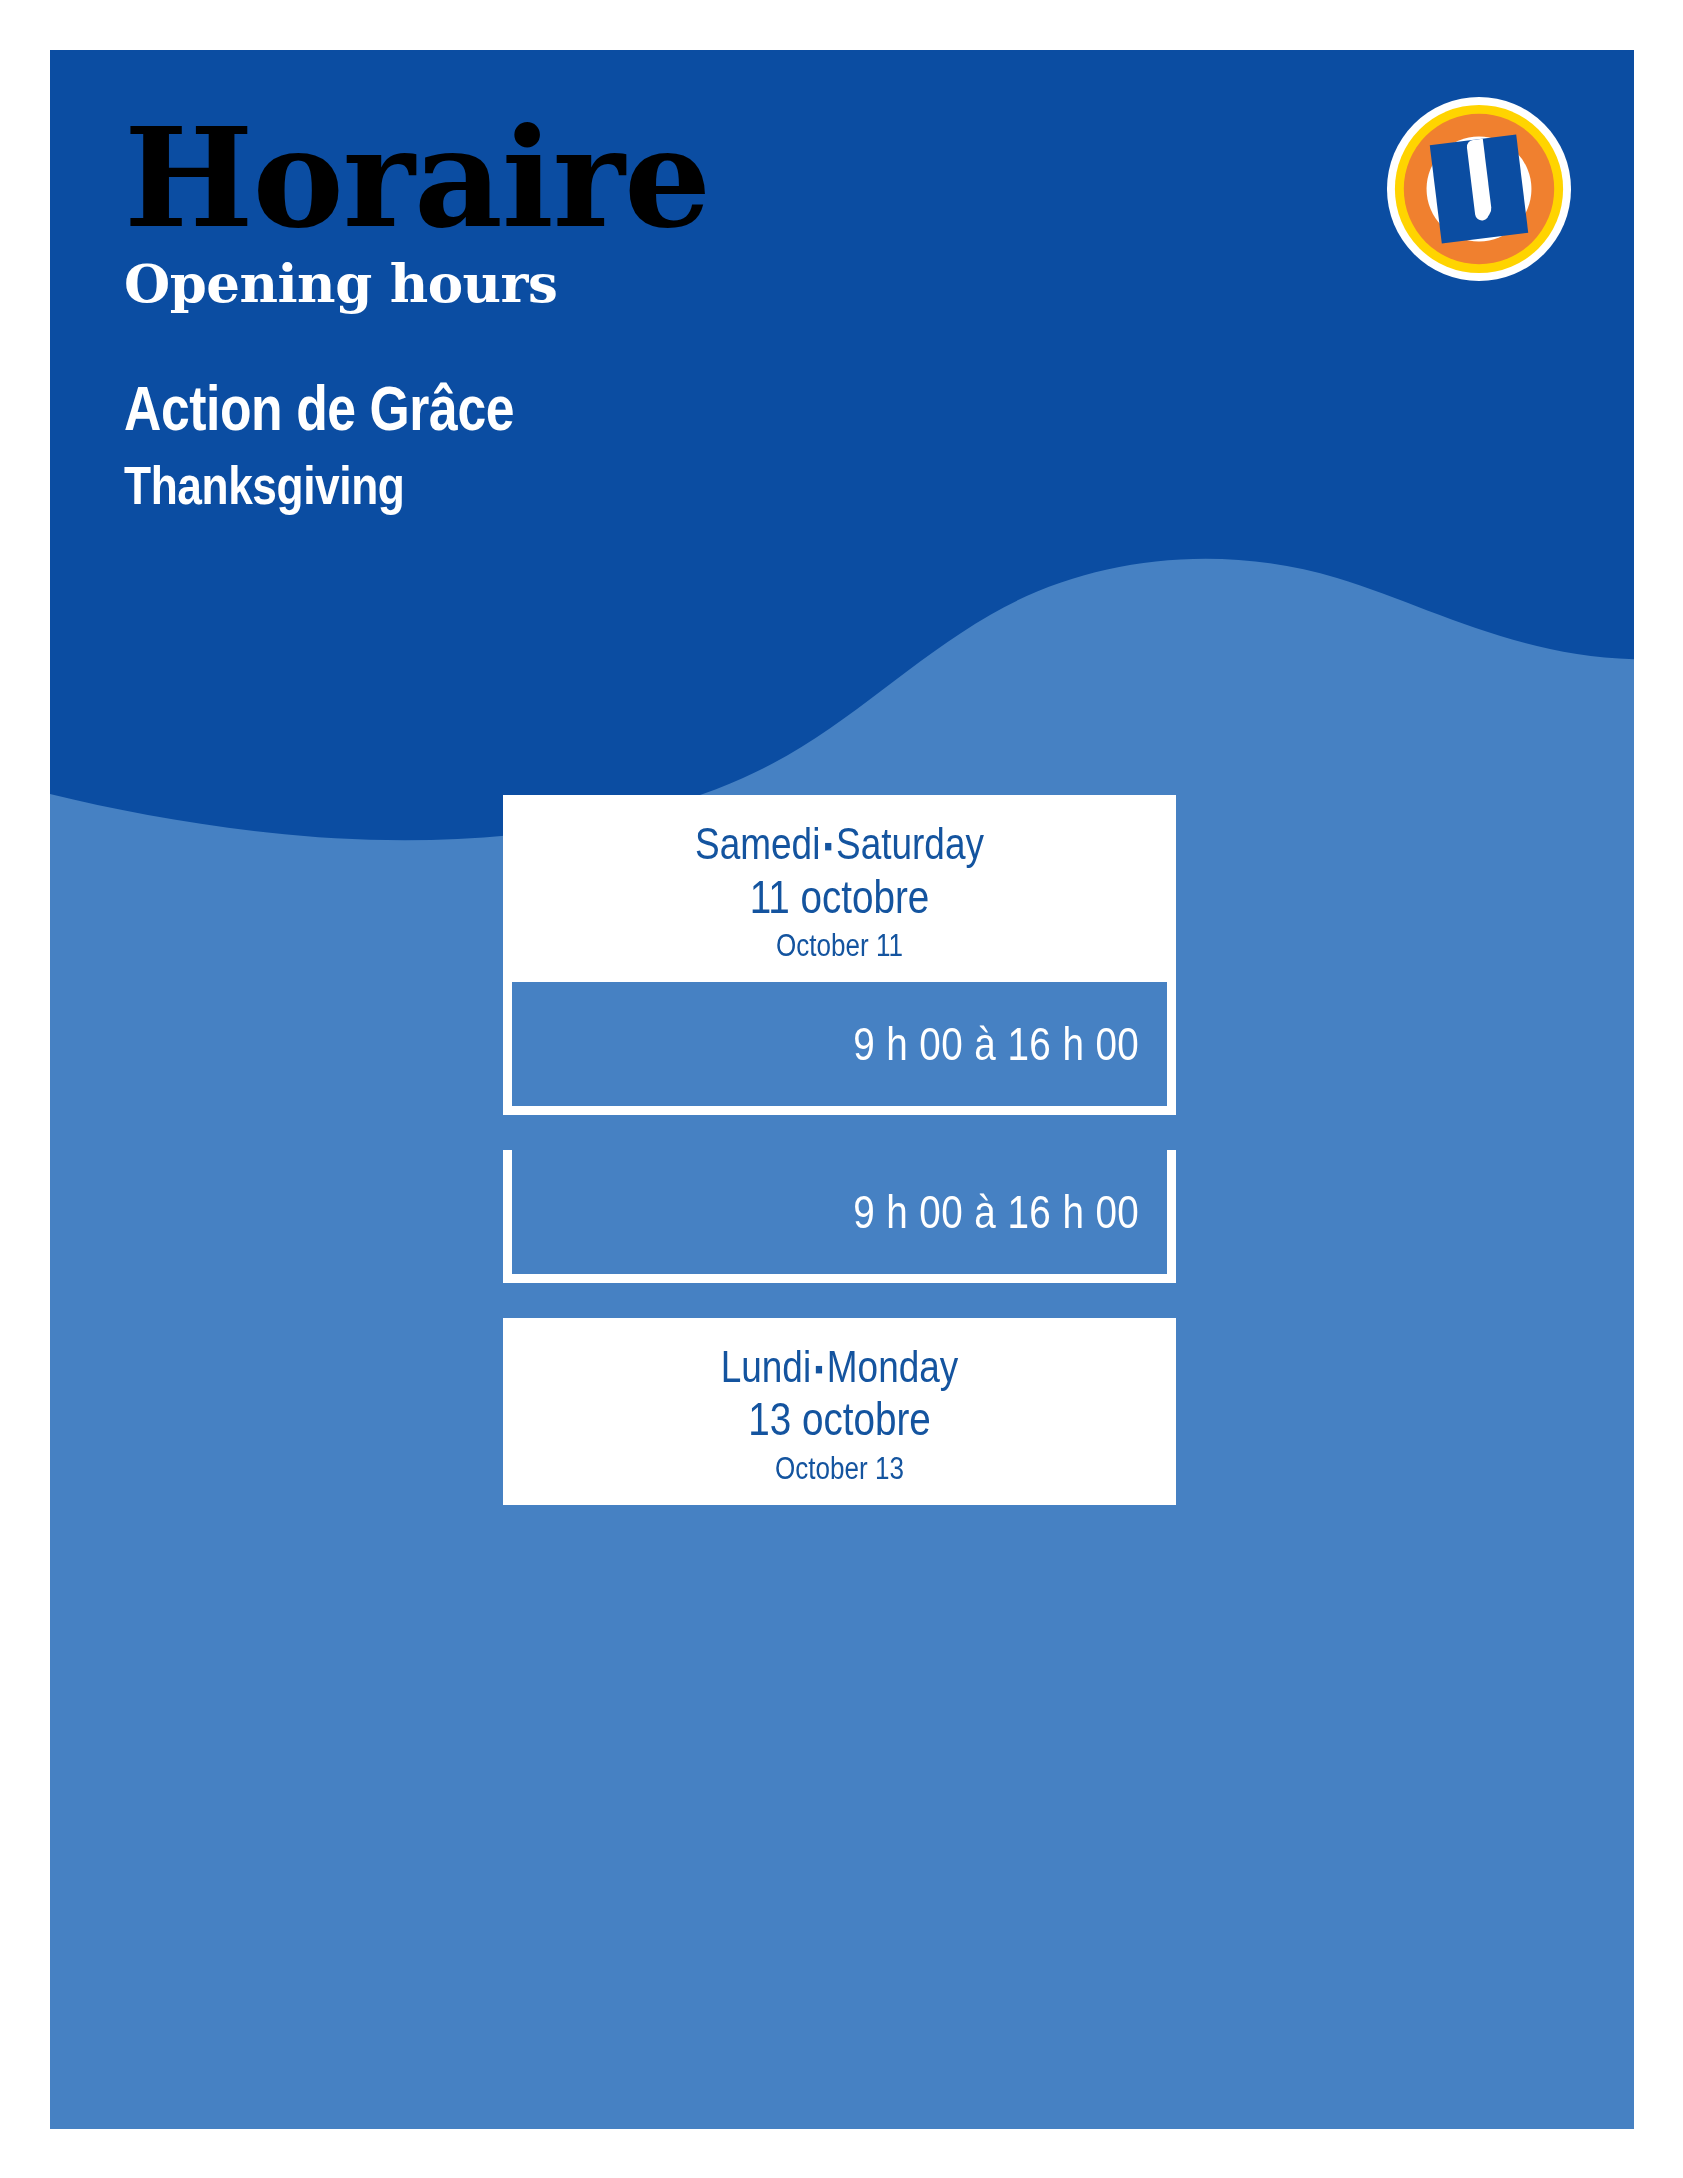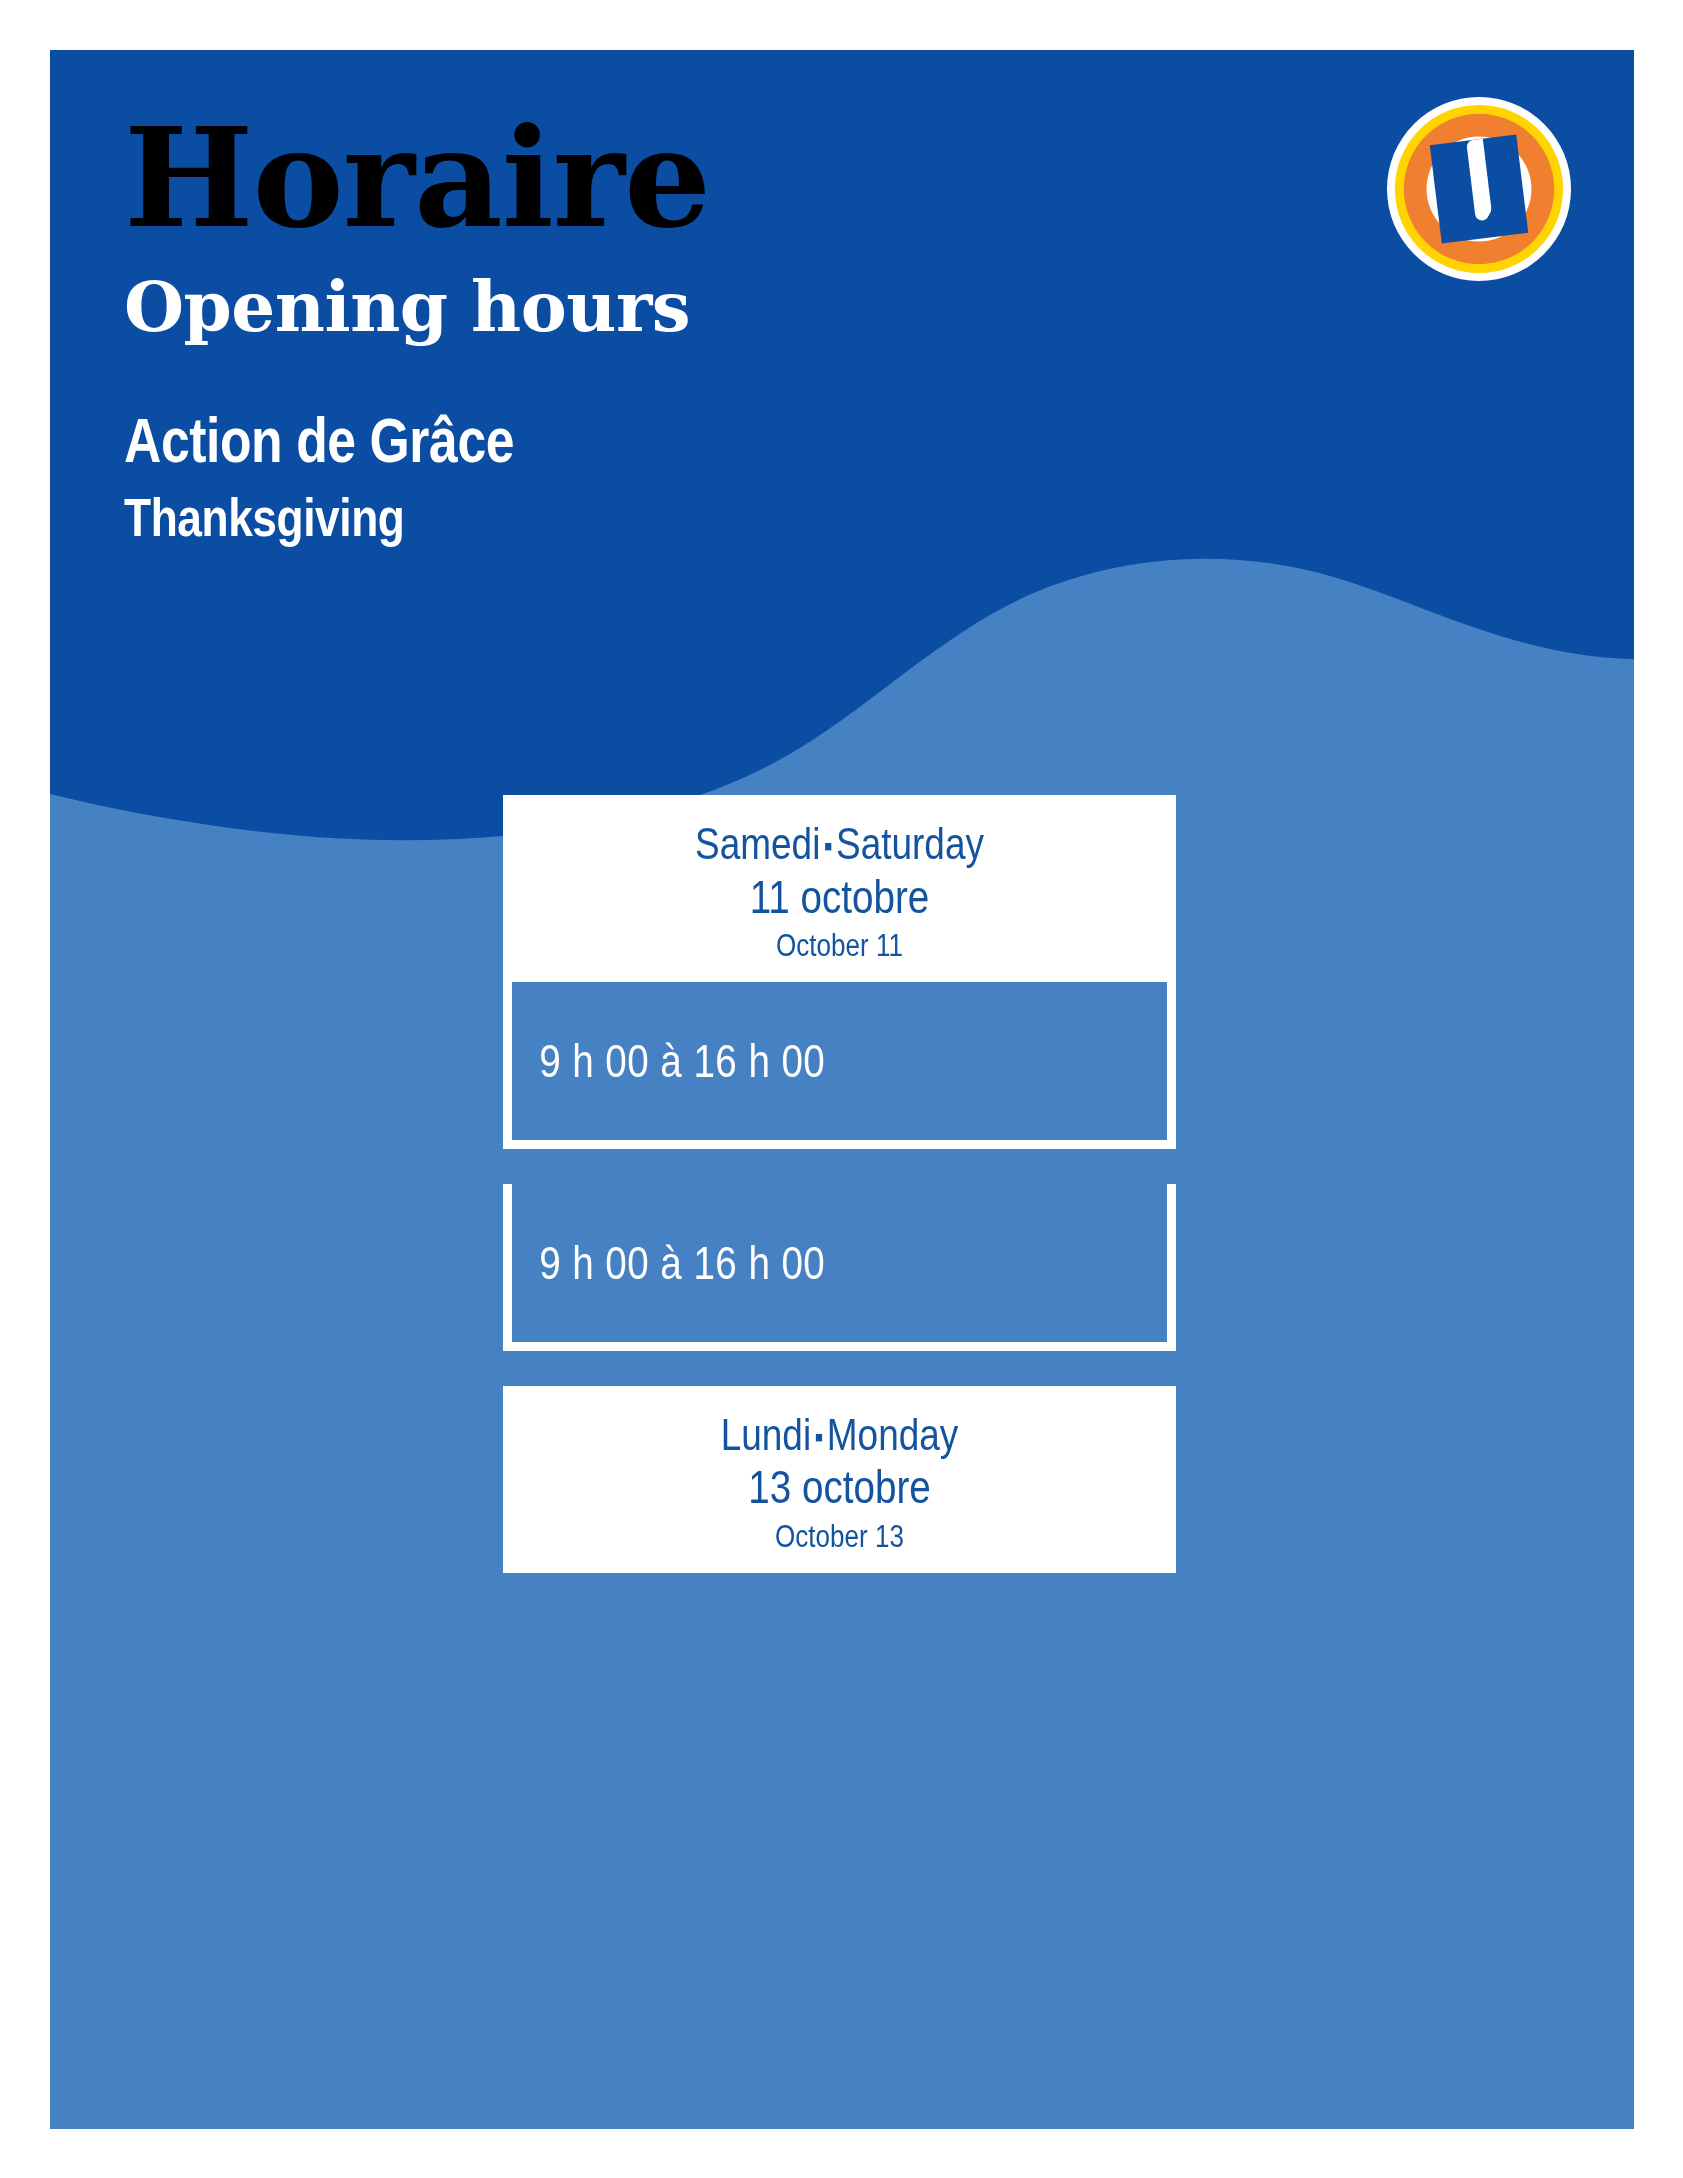--- a/index.html
+++ b/index.html
@@ -49,24 +49,24 @@
     font-weight: bold;
     font-size: 137px;
     line-height: 1.0;
     color: #000000;
     letter-spacing: -1px;
     margin: 0;
   }
   .title-en {
     font-family: "DejaVu Serif", "Liberation Serif", serif;
     font-weight: bold;
-    font-size: 69px;
+    font-size: 53px;
     line-height: 1.12;
     color: #ffffff;
-    margin: 22px 0 0 0;
+    margin: 8px 0 0 0;
     letter-spacing: -0.5px;
   }
   .holiday-fr {
     font-family: "Liberation Sans", sans-serif;
     font-weight: bold;
     font-size: 63px;
     line-height: 1.08;
     color: #ffffff;
     margin: 61px 0 0 0;
     transform: scaleX(0.82);
@@ -148,24 +148,24 @@
     margin-top: 5px;
     white-space: nowrap;
   }
 
   .card-hours-wrap {
     padding: 0 9px 9px 9px;
     background: #ffffff;
   }
   .card-hours {
     background: #4681c3;
-    height: 158px;
+    height: 124px;
     display: flex;
     align-items: center;
-    justify-content: flex-start;
+    justify-content: flex-end;
   }
   .hours-text {
     font-family: "Liberation Sans", sans-serif;
     font-weight: normal;
     font-size: 46px;
     color: #ffffff;
     transform: scaleX(0.84);
     white-space: nowrap;
     letter-spacing: 0.5px;
   }

